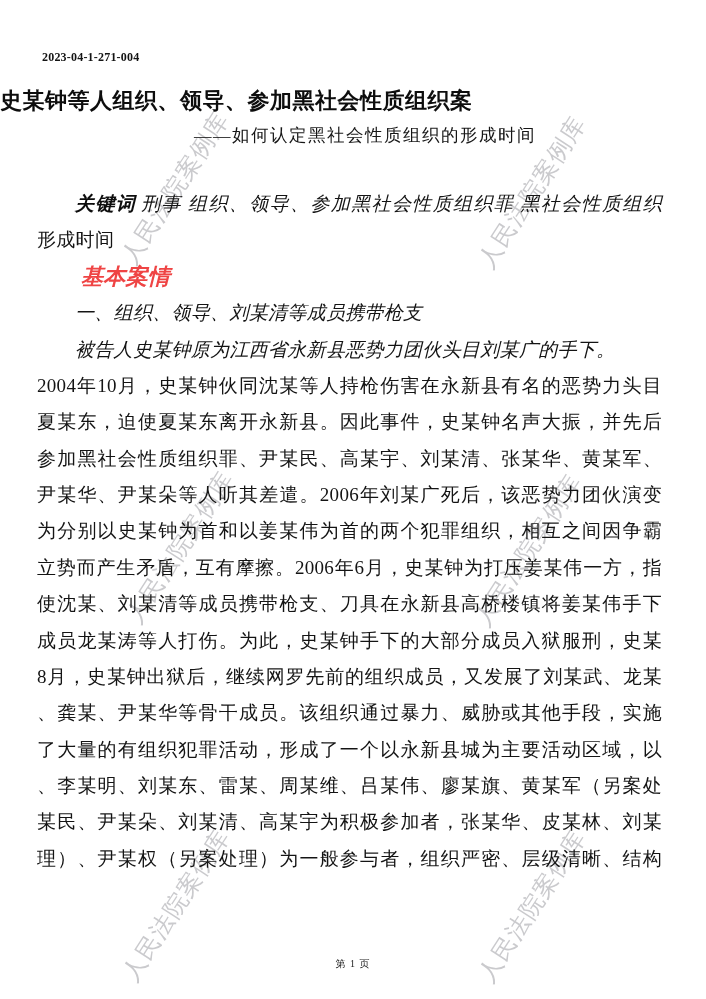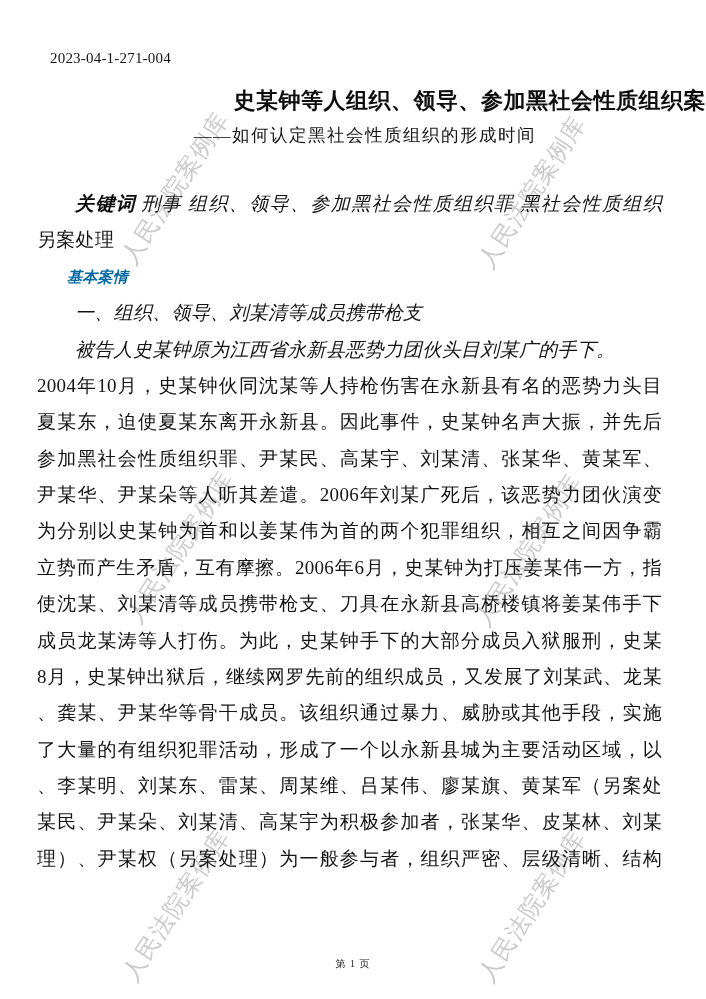--- a/index.html
+++ b/index.html
@@ -24,36 +24,36 @@
     font-size: 24px;
     letter-spacing: 1px;
     color: rgba(128, 128, 136, 0.42);
     transform: translate(-50%, -50%) rotate(-57deg);
     font-family: "Liberation Serif", serif;
     pointer-events: none;
   }
   
   .doc-number {
     position: absolute;
-    left: 50px;
+    left: 42px;
     top: 50px;
     z-index: 1;
-    font-size: 15px;
+    font-size: 12px;
     letter-spacing: 0.2px;
     font-family: "Liberation Serif", serif;
+    font-weight: bold;
   }
   .case-title {
     position: absolute;
     left: 0;
     top: 86px;
     width: 100%;
-    padding-left: 52px;
     box-sizing: border-box;
     z-index: 1;
-    text-align: right;
+    text-align: left;
     font-family: "Liberation Sans", sans-serif;
     font-weight: 700;
     font-size: 22px;
     letter-spacing: 0.5px;
     color: #0d0d0d;
   }
   .case-subtitle {
     position: absolute;
     left: 12px;
     top: 123px;
@@ -81,22 +81,22 @@
   }
   .jline {
     white-space: normal;
     text-align: justify;
     text-align-last: justify;
   }
   .indent { text-indent: 2em; font-style: italic; }
   .h-bold {
     font-family: "Liberation Sans", sans-serif;
     font-weight: 700;
-    font-size: 15px;
-    color: #0369a1;
+    font-size: 22px;
+    color: #ef4444;
   }
   .kw-label {
     font-family: "Liberation Sans", sans-serif;
     font-weight: 700;
     color: #0d0d0d;
   }
   .kw-rest { margin-left: 5px; }
   
   .page-footer {
     position: absolute;
@@ -124,21 +124,21 @@
 
   <div class="doc-number">2023-04-1-271-004</div>
   <div class="case-title">史某钟等人组织、领导、参加黑社会性质组织案</div>
   <div class="case-subtitle">——如何认定黑社会性质组织的形成时间</div>
 
   <div class="content">
 
     <div class="cline jline indent">
       <span class="kw-label">关键词</span><span class="kw-rest">刑事 组织、领导、参加黑社会性质组织罪 黑社会性质组织</span>
     </div>
-    <div class="cline">另案处理</div>
+    <div class="cline">形成时间</div>
 
     <div class="cline h-bold indent">基本案情</div>
     <div class="cline indent">一、组织、领导、刘某清等成员携带枪支</div>
 
     <div class="cline indent">被告人史某钟原为江西省永新县恶势力团伙头目刘某广的手下。</div>
     <div class="cline jline">2004年10月，史某钟伙同沈某等人持枪伤害在永新县有名的恶势力头目</div>
     <div class="cline jline">夏某东，迫使夏某东离开永新县。因此事件，史某钟名声大振，并先后</div>
     <div class="cline jline">参加黑社会性质组织罪、尹某民、高某宇、刘某清、张某华、黄某军、</div>
     <div class="cline jline">尹某华、尹某朵等人听其差遣。2006年刘某广死后，该恶势力团伙演变</div>
     <div class="cline jline">为分别以史某钟为首和以姜某伟为首的两个犯罪组织，相互之间因争霸</div>

